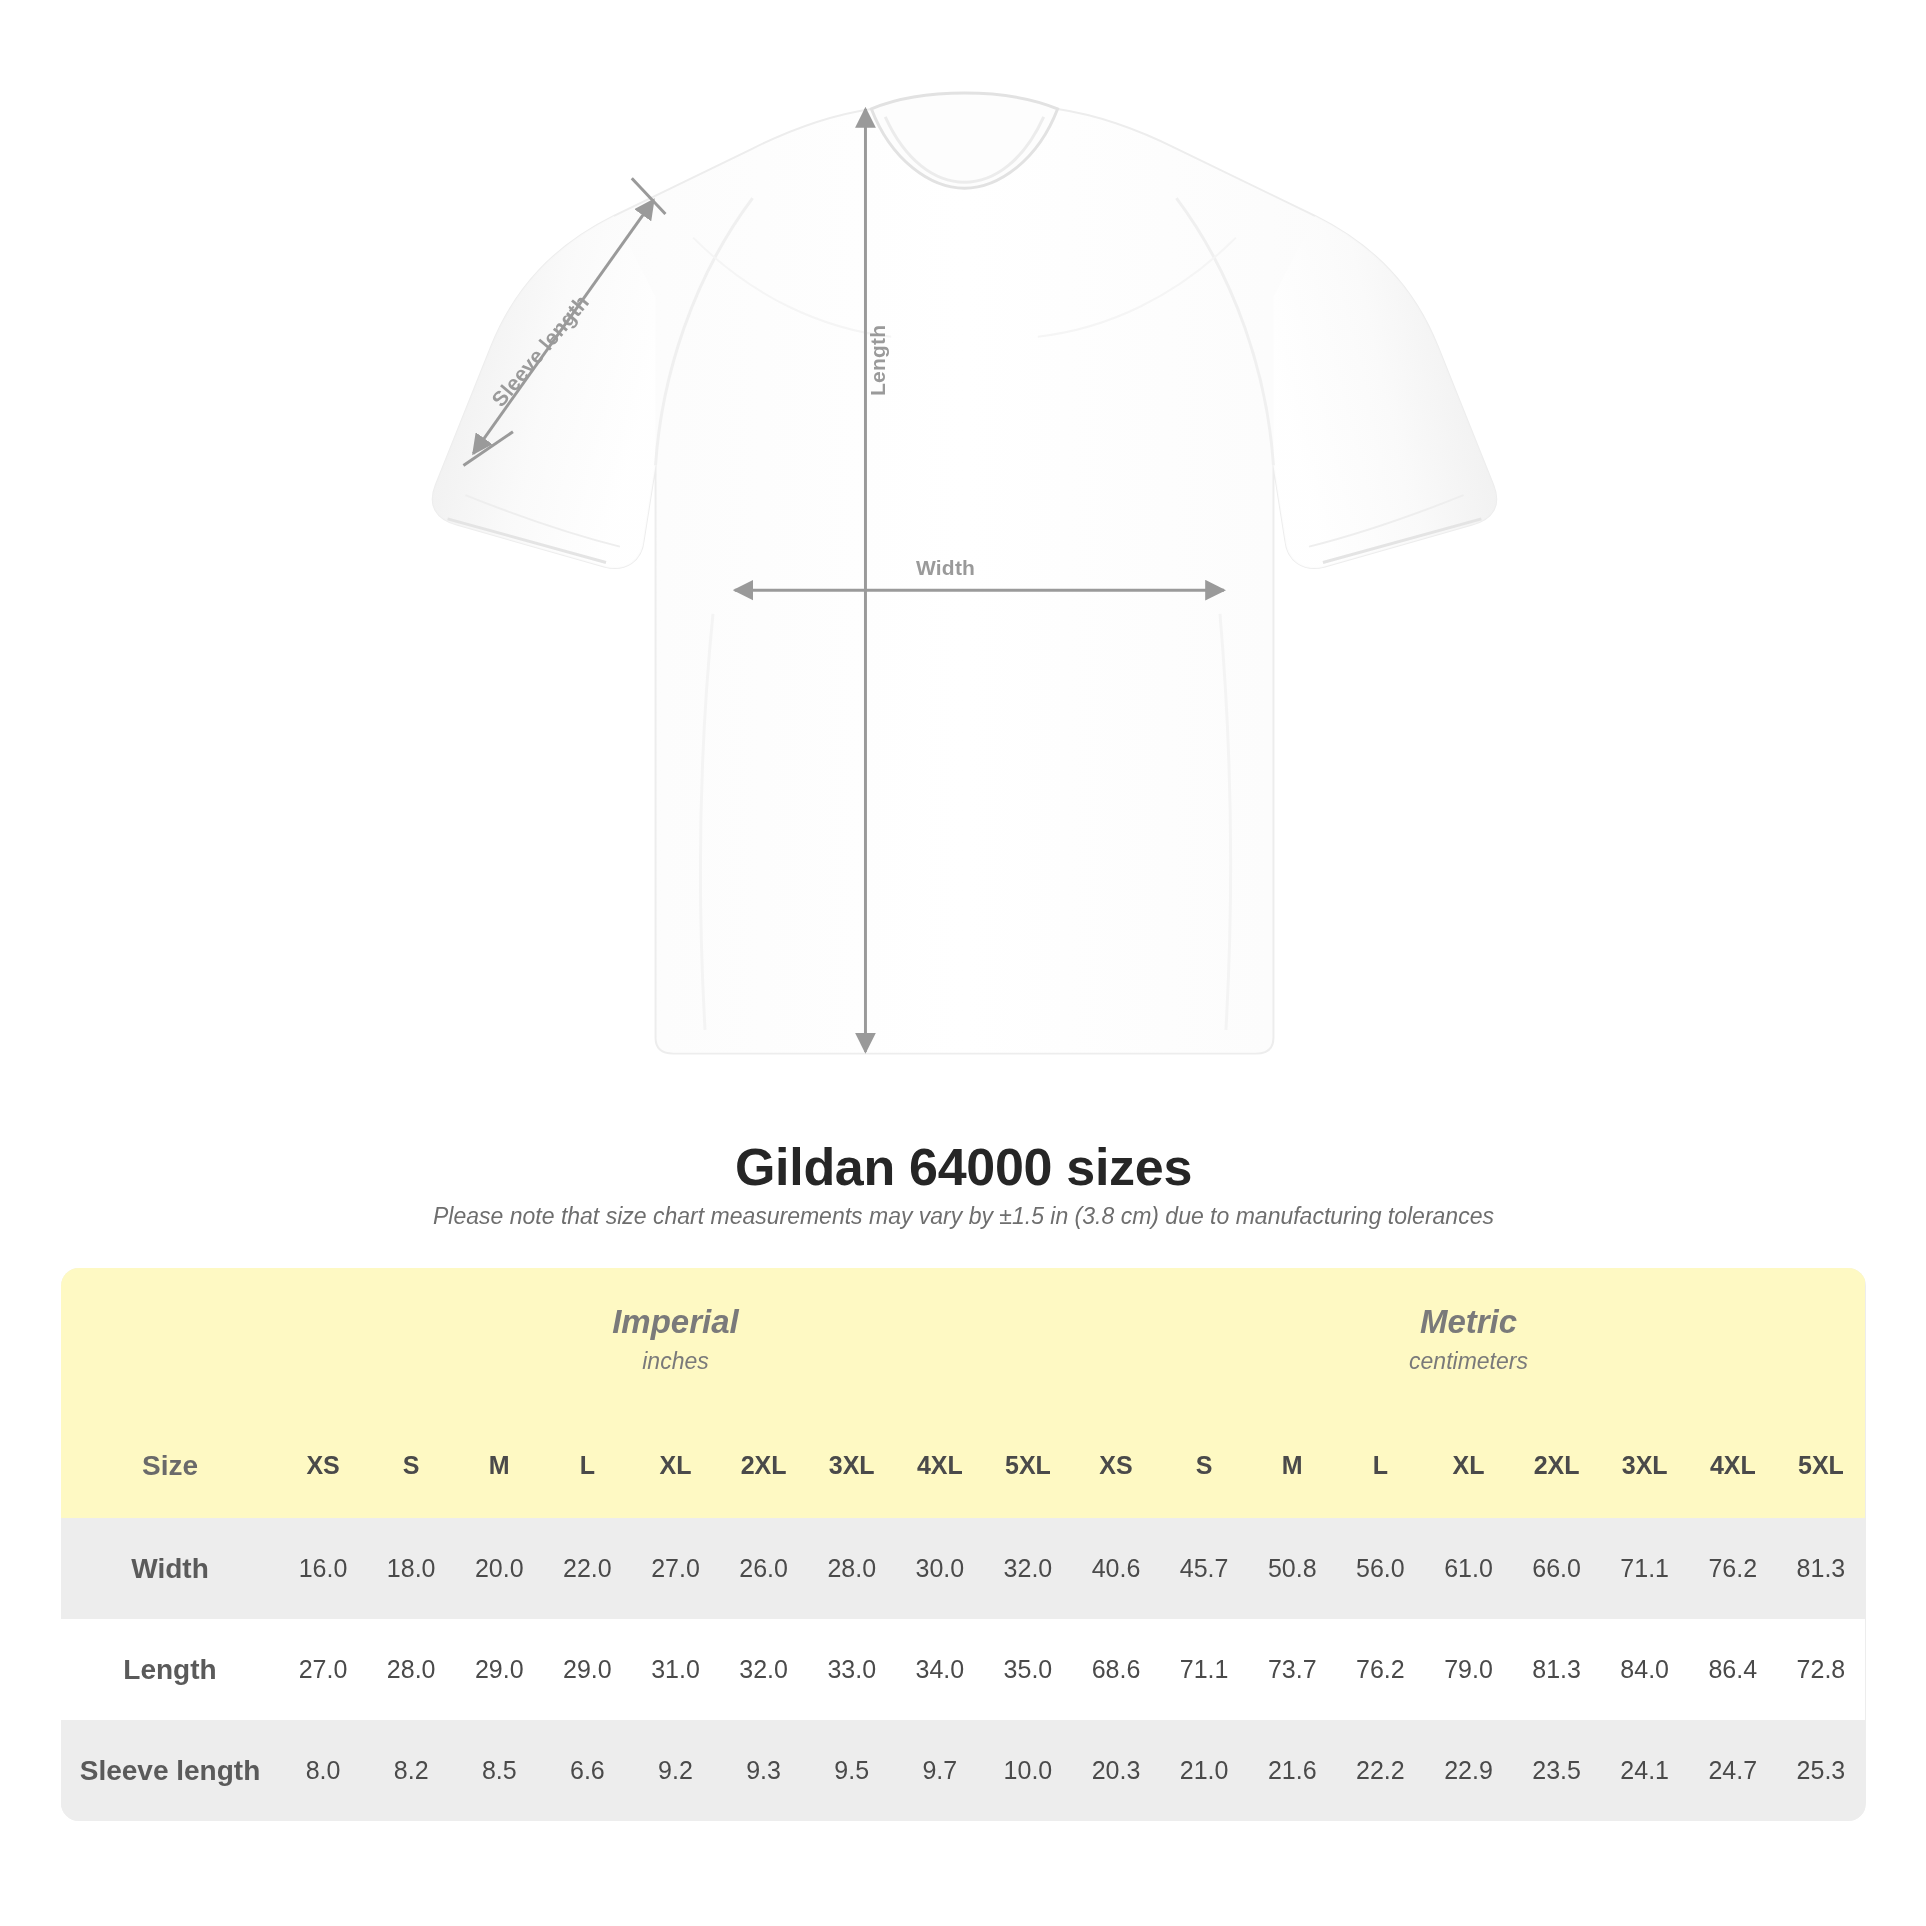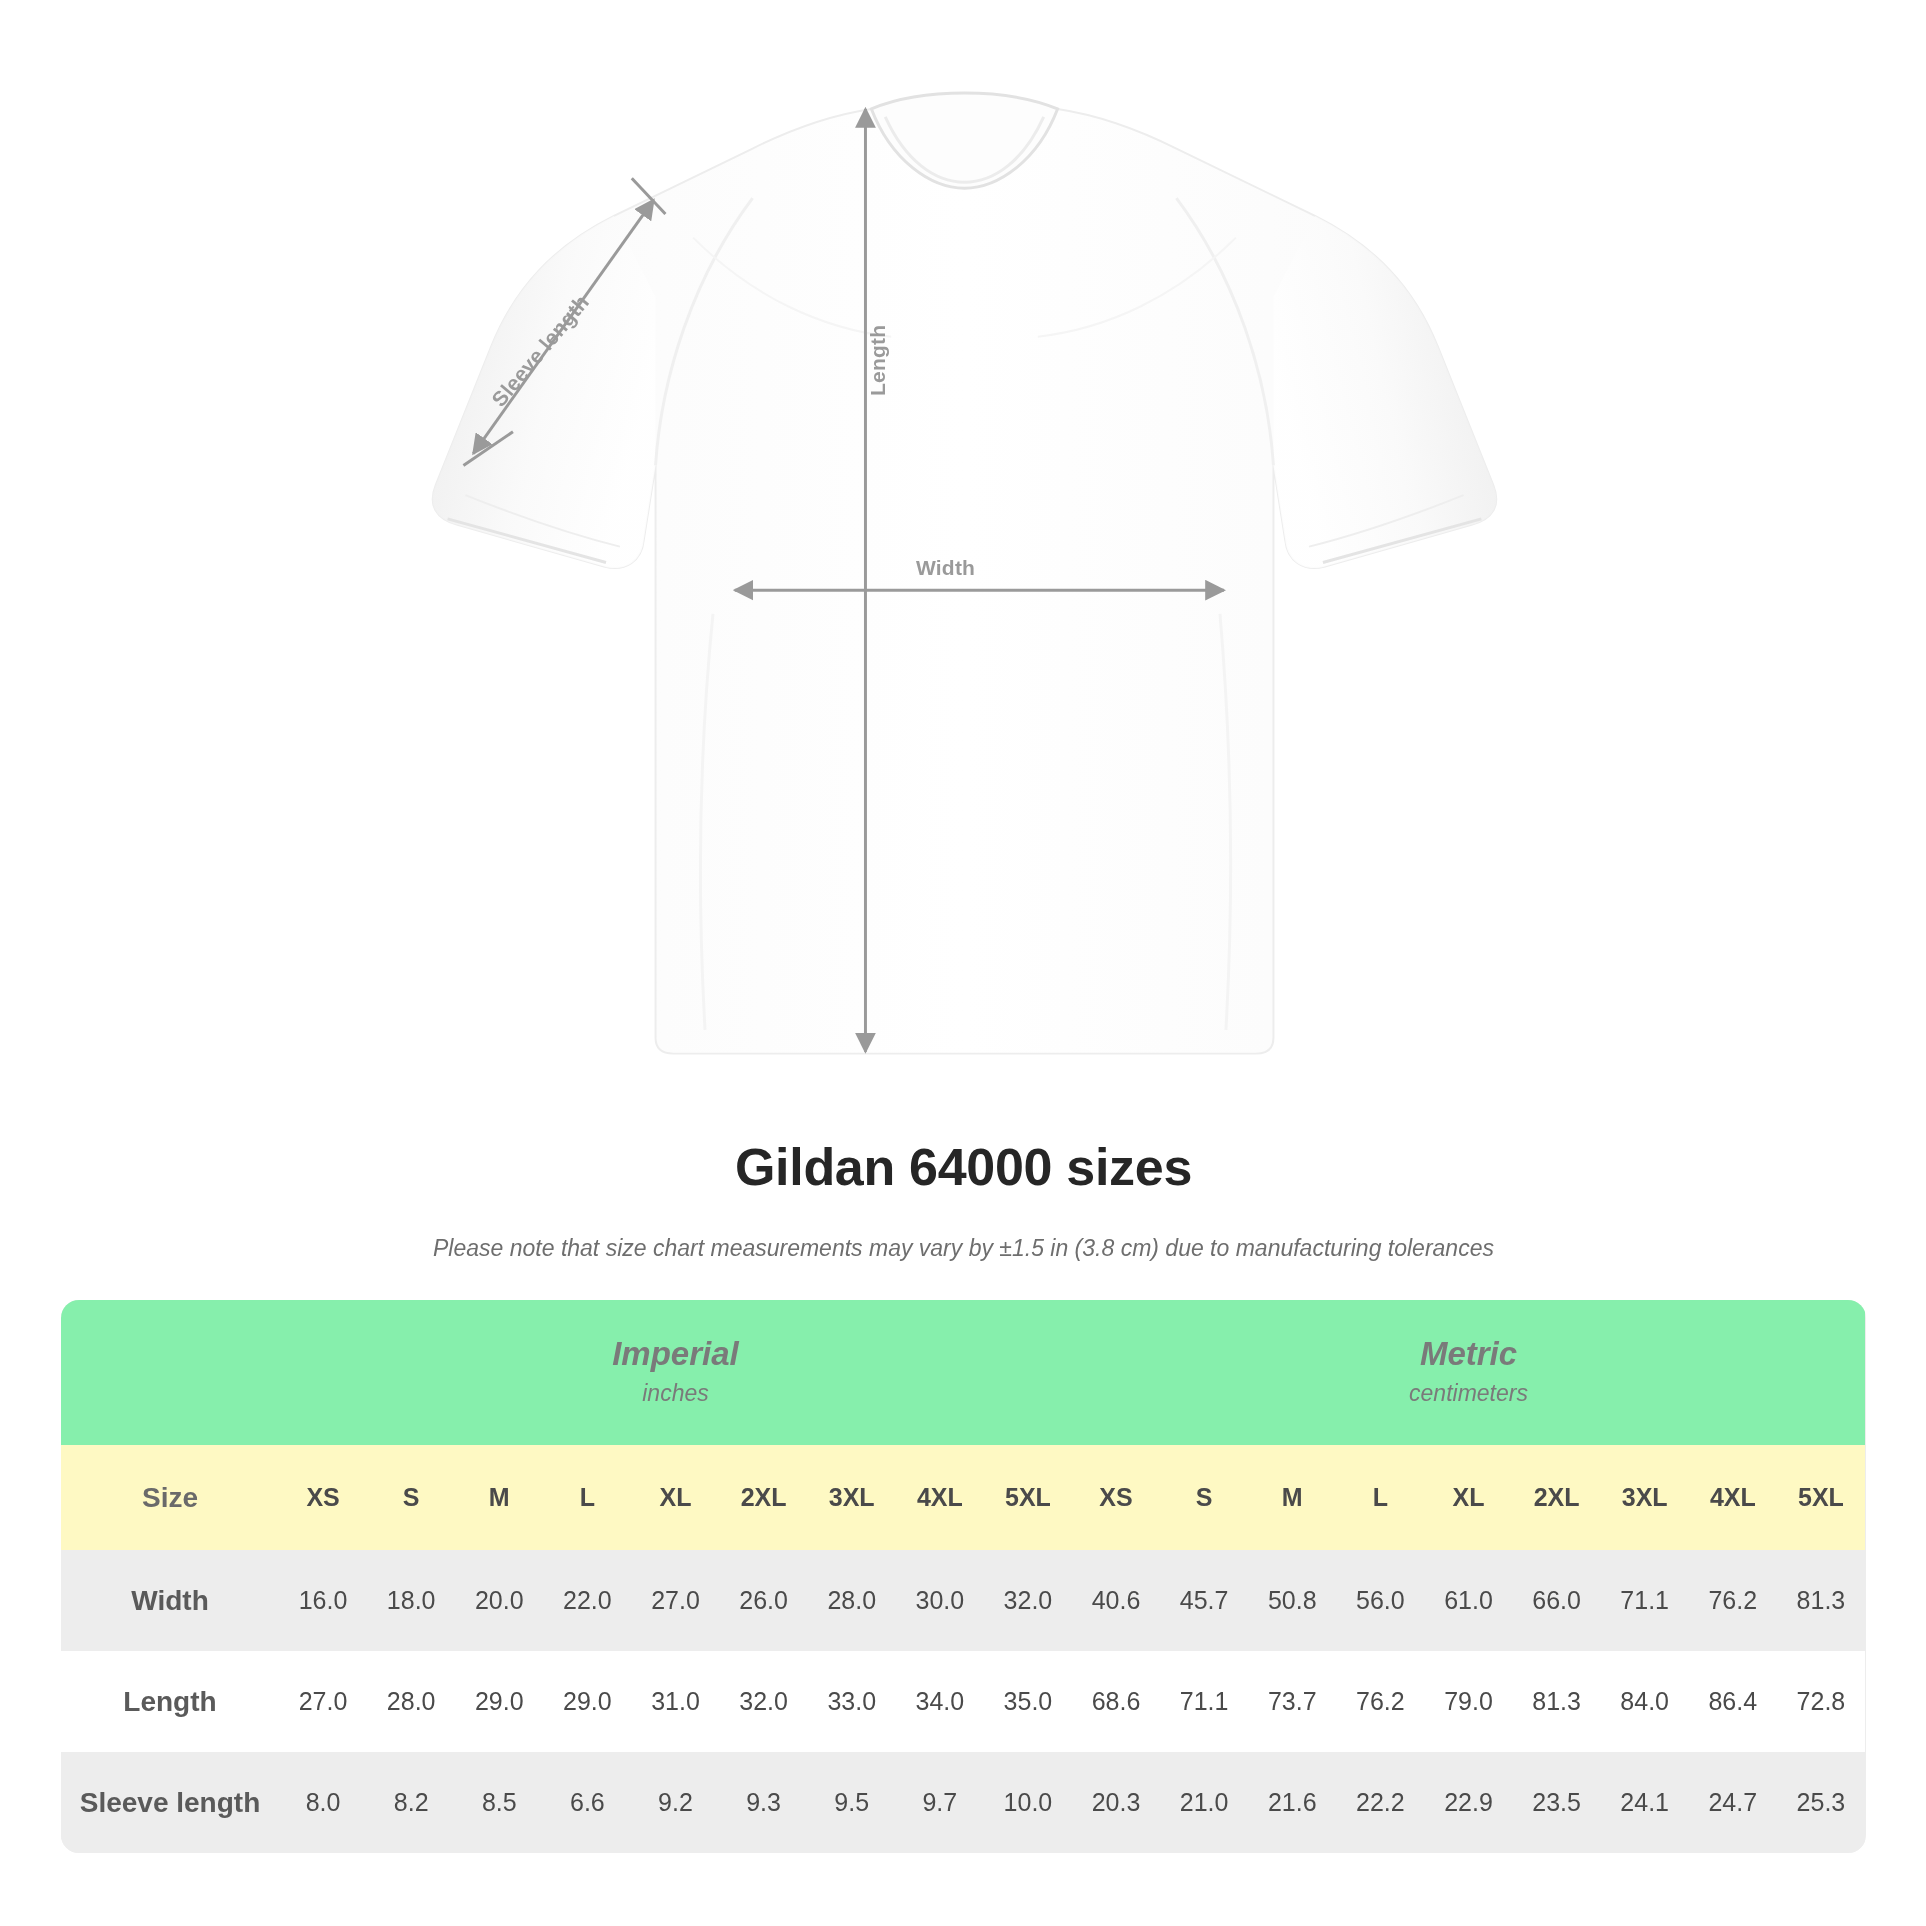--- a/index.html
+++ b/index.html
@@ -61,21 +61,21 @@
     text-align: center;
     margin-top: 18px;
   }
   .chart-title {
     font-size: 52px;
     font-weight: bold;
     color: #262626;
     letter-spacing: -0.3px;
   }
   .chart-note {
-    margin-top: 38px;
+    margin-top: 6px;
     font-size: 23px;
     font-style: italic;
     color: #6e6e6e;
   }
 
   
   .table-wrap {
     margin: 38px 61px 0 61px;
     border-radius: 18px;
     overflow: hidden;
@@ -87,21 +87,21 @@
     table-layout: fixed;
   }
   table.size-table td, table.size-table th {
     text-align: center;
     vertical-align: middle;
     font-size: 25px;
     color: #4a4a4a;
     border: none;
   }
   .unit-row td {
-    background: #86efac;
+    background: #fef9c3;
     height: 145px;
     padding: 0;
   }
   .unit-name {
     font-size: 33px;
     font-style: italic;
     font-weight: bold;
     color: #7a7a7a;
     line-height: 1.25;
   }

